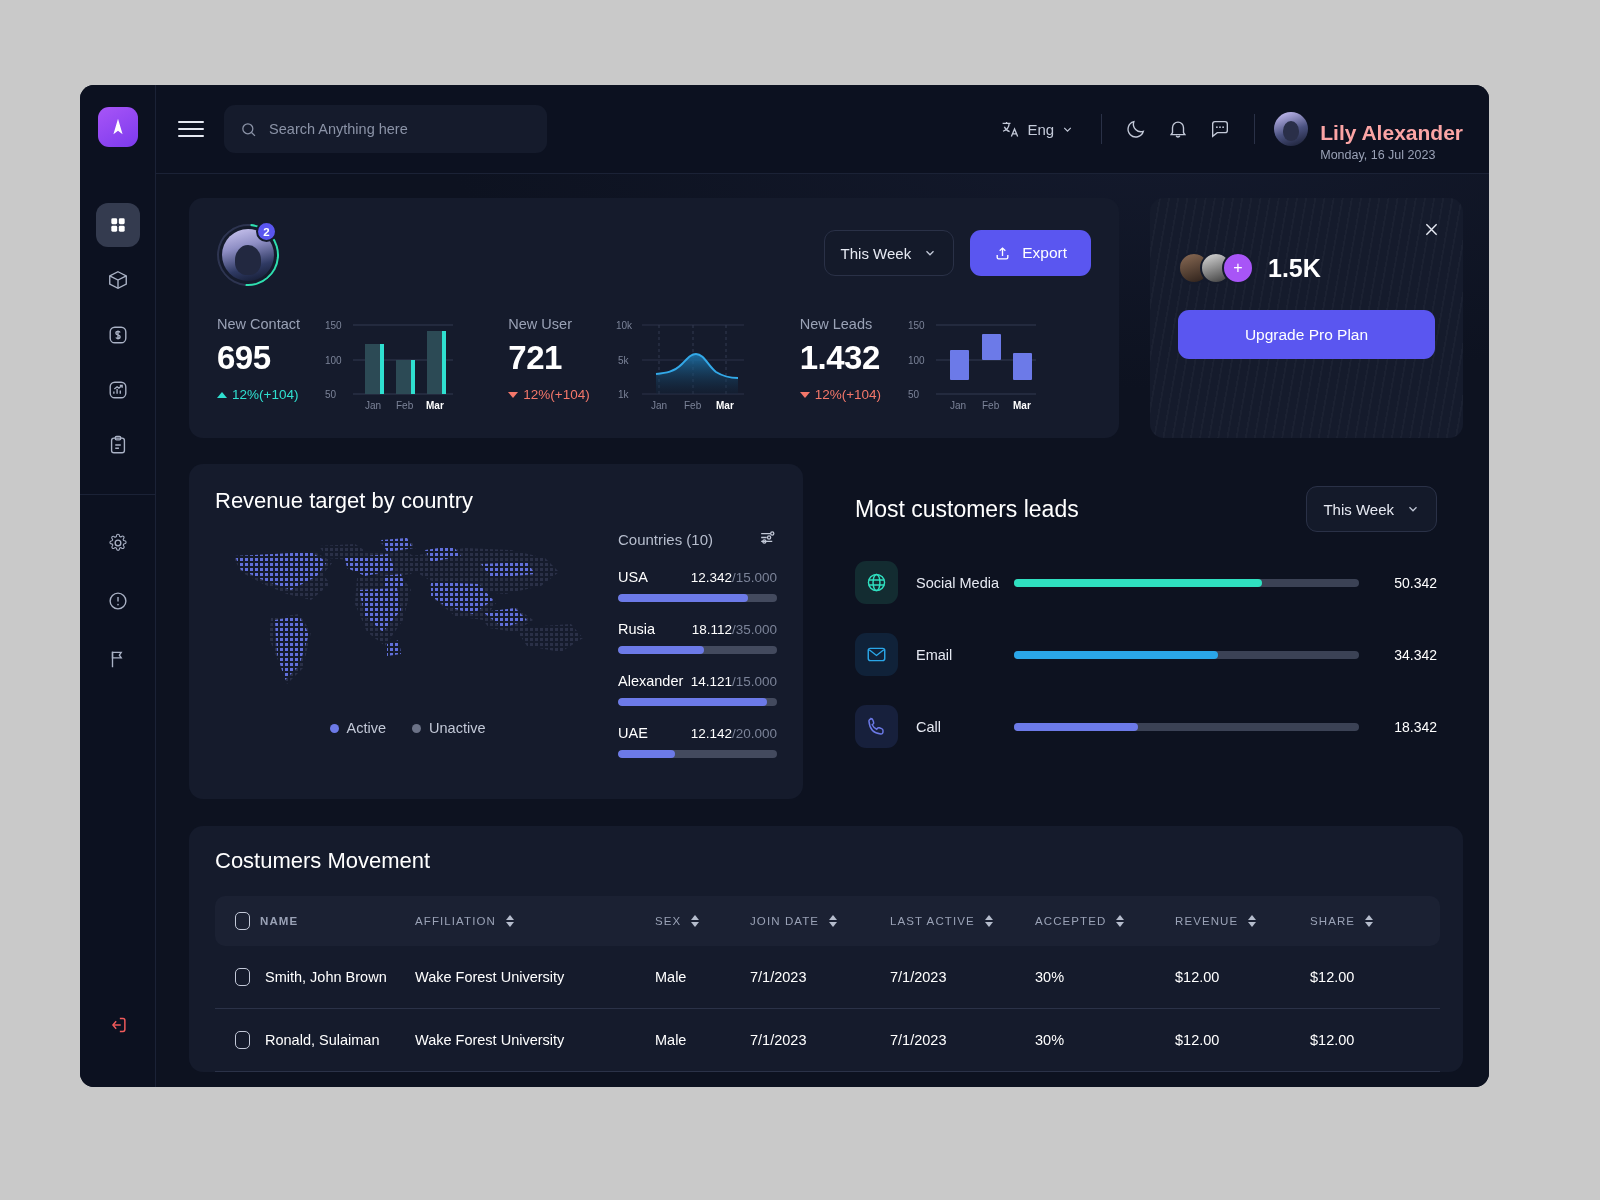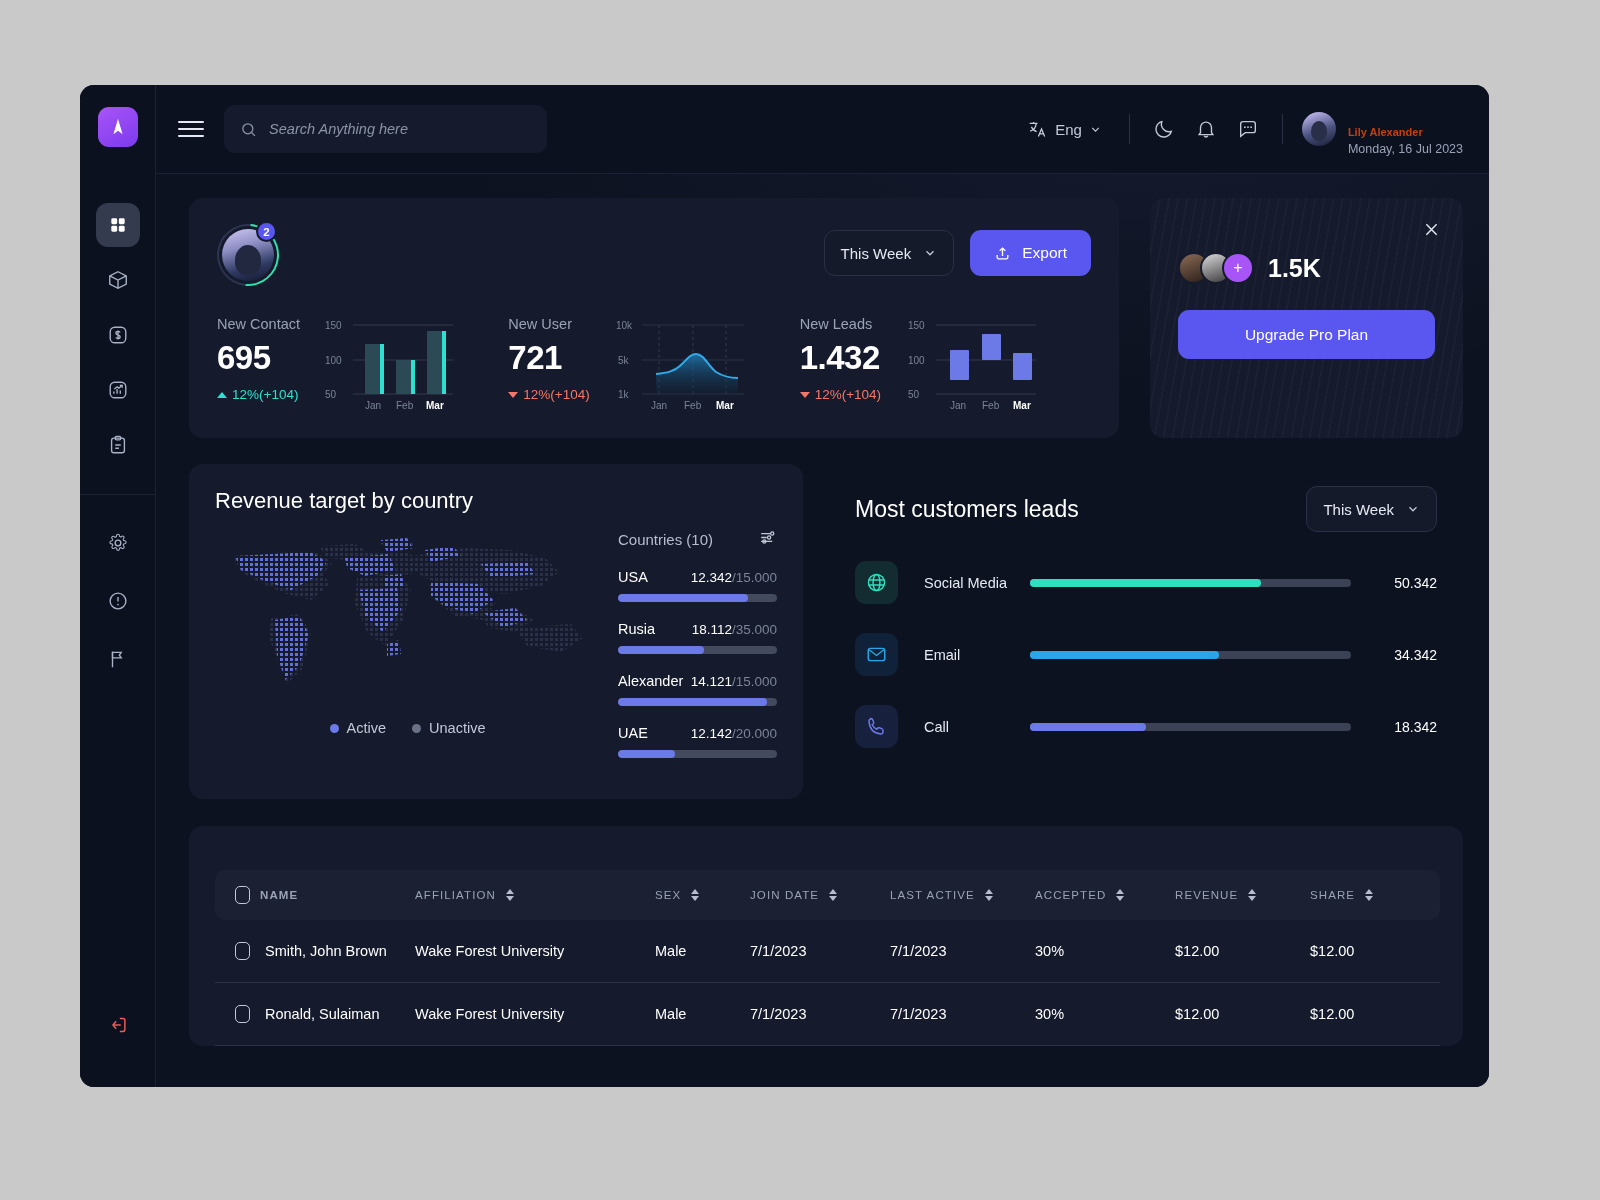--- a/index.html
+++ b/index.html
@@ -59,39 +59,39 @@
   .burger i { display: block; height: 2px; background: #e6e9f2; border-radius: 2px; }
   .search {
     width: 323px; height: 48px; border-radius: 11px;
     background: #151b2c;
     display: flex; align-items: center; gap: 12px;
     padding: 0 16px;
   }
   .search input {
     background: transparent; border: 0; outline: 0;
     color: #d4d9e6; font-size: 14.5px;
-    font-family: "Liberation Sans", sans-serif; width: 100%; font-style: italic;
+    font-family: "Liberation Sans", sans-serif; width: 100%;
   }
   .search input::placeholder { color: #8b93a7; }
   .top-right { margin-left: auto; display: flex; align-items: center; gap: 0; }
   .lang { display: flex; align-items: center; gap: 7px; color: #c3c9d8; font-size: 15px; padding: 0 14px; }
   .divider-v { width: 1px; height: 30px; background: #2a3147; margin: 0 13px; }
   .ticon { width: 42px; height: 42px; display: flex; align-items: center; justify-content: center; color: #c3c9d8; }
   .userbox { display: flex; align-items: center; gap: 12px; margin-left: 6px; }
   .avatar-sm {
     width: 34px; height: 34px; border-radius: 50%;
     background: linear-gradient(160deg,#b9b2e8 10%,#4b5280 55%,#161b2e 100%);
     position: relative; overflow: hidden;
   }
   .avatar-sm::after {
     content:""; position:absolute; left:50%; top:26%;
     width:16px; height:20px; transform:translateX(-50%);
     border-radius:50% 50% 45% 45%; background:#2a2f49;
   }
-  .uname { color: #c2410c; font-size: 11px; font-weight: bold; line-height: 1.2; margin-top: 24px; }
+  .uname { color: #fca5a5; font-size: 21px; font-weight: bold; line-height: 1.2; margin-top: 24px; }
   .udate { color: #9aa2b6; font-size: 12.5px; margin-top: 3px; }
 
   
   .content {
     flex: 1; overflow: hidden;
     padding: 24px 26px 0 33px;
     background:
       radial-gradient(1100px 400px at 75% -5%, #141a2d 0%, rgba(13,18,32,0) 65%),
       #0d1220;
   }
@@ -191,21 +191,21 @@
   .cname { color:#fff; font-size:14.5px; }
   .cval { font-size:13.5px; color:#fff; }
   .cval em { font-style:normal; color:#7b8398; }
   .ctrack { height:8px; border-radius:5px; background:#434a5e; margin-top:9px; overflow:hidden; }
   .cfill { height:100%; border-radius:5px; background:#6c7ae8; }
 
   
   .leadcard { flex:1; padding:22px 26px 20px 22px; min-width:0; }
   .leadhead { display:flex; align-items:center; }
   .leadtitle { color:#fff; font-size:23px; }
-  .leadrow { display:flex; align-items:center; gap:8px; margin-top:29px; }
+  .leadrow { display:flex; align-items:center; gap:0; margin-top:29px; }
   .lead-ico {
     width:43px; height:43px; border-radius:11px; flex:0 0 43px;
     display:flex; align-items:center; justify-content:center; margin-right:18px;
   }
   .lead-name { width:98px; flex:0 0 98px; color:#e6e9f2; font-size:14.5px; }
   .lead-track { flex:1; height:8px; border-radius:5px; background:#3b4255; }
   .lead-fill { height:100%; border-radius:5px; }
   .lead-val { width:78px; flex:0 0 78px; text-align:right; color:#fff; font-size:14px; }
 
   
@@ -690,20 +690,21 @@
             <div class="lead-name">Call</div>
             <div class="lead-track">
                 <div class="lead-fill" style="width:36%;background:#6c7ae8"></div>
               </div>
             <div class="lead-val">18.342</div>
           </div>
         </div>
       </div>
 
       <div class="card tablecard">
+        <div class="tabletitle">Costumers Movement</div>
         <table>
           <colgroup>
             <col style="width:200px">
               <col style="width:240px">
               <col style="width:95px">
               <col style="width:140px">
             <col style="width:145px">
               <col style="width:140px">
               <col style="width:135px">
               <col style="width:130px">

